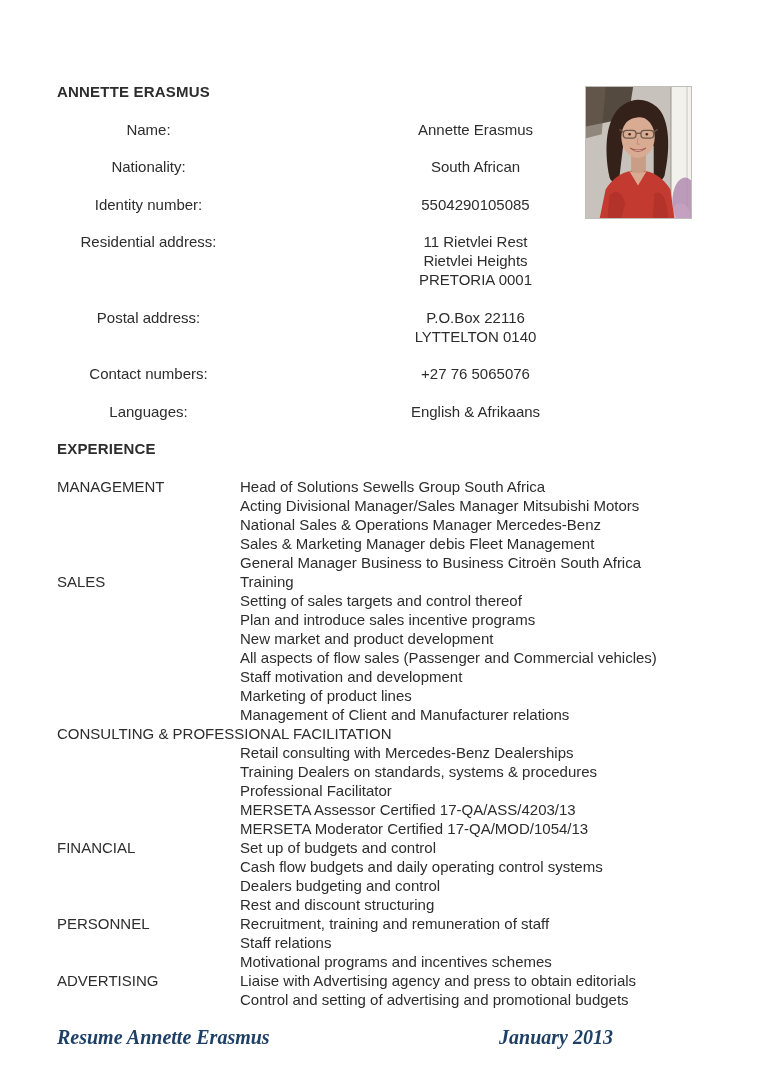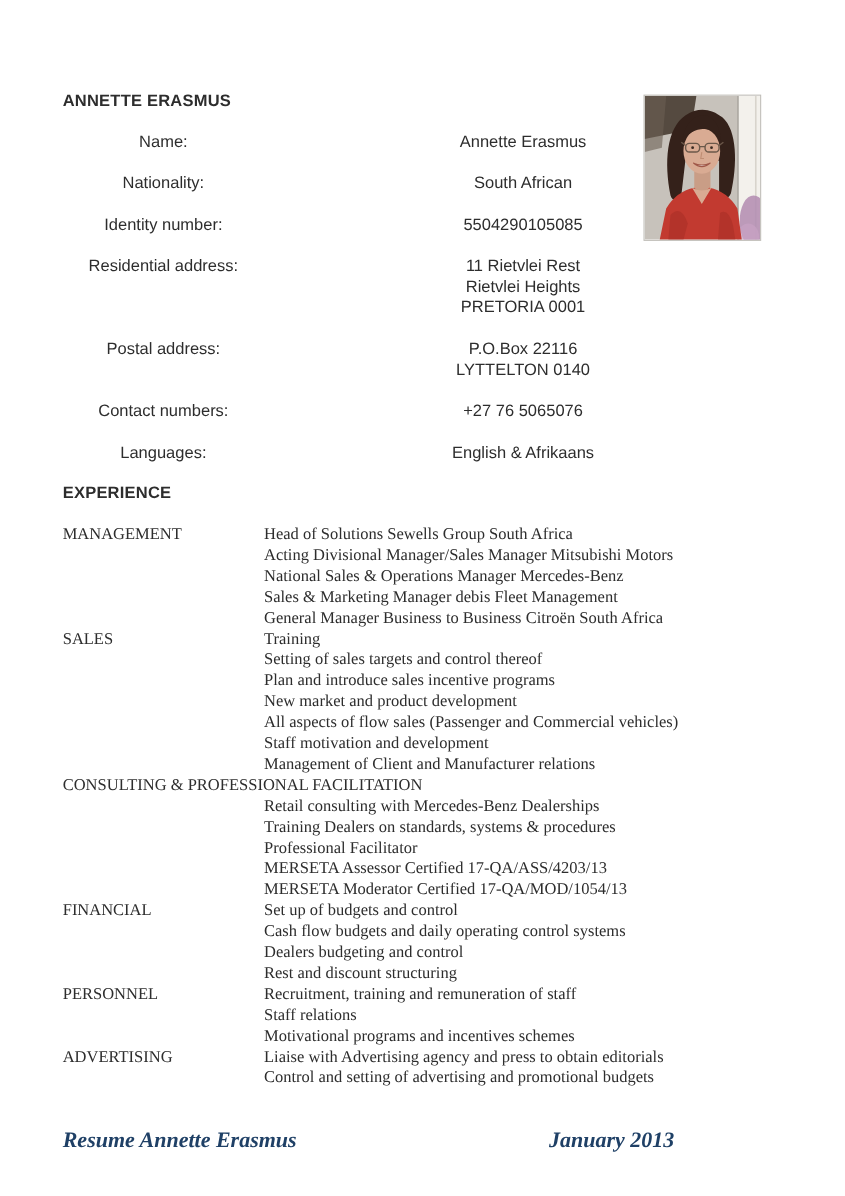--- a/index.html
+++ b/index.html
@@ -25,21 +25,21 @@
   .heading {
     font-weight: bold;
     margin-bottom: 18.5px;
     letter-spacing: 0.2px;
   }
   .row {
     display: grid;
     grid-template-columns: 183px 1fr;
   }
   #personal .row { margin-bottom: 18.5px; text-align: center; }
-  #experience-rows .row { margin-bottom: 0; font-family: Liberation Serif, serif; }
+  #experience-rows .row { margin-bottom: 0; }
   .row .label { grid-column: 1; }
   .row .values { grid-column: 2; }
   .row.full .label { grid-column: 1 / -1; }
   .row.full .values { grid-column: 2; }
   .photo {
     position: absolute;
     left: 585px;
     top: 82px;
     width: 107px;
     height: 133px;
@@ -186,20 +186,21 @@
 
   <div class="row">
     <div class="label">SALES</div>
     <div class="values">
           <div class="line">Training</div>
           <div class="line">Setting of sales targets and control thereof</div>
           <div class="line">Plan and introduce sales incentive programs</div>
           <div class="line">New market and product development</div>
           <div class="line">All aspects of flow sales (Passenger and Commercial vehicles)</div>
           <div class="line">Staff motivation and development</div>
+          <div class="line">Marketing of product lines</div>
           <div class="line">Management of Client and Manufacturer relations</div>
         </div>
   </div>
 
   <div class="row full">
     <div class="label">CONSULTING &amp; PROFESSIONAL FACILITATION</div>
     <div class="values">
           <div class="line">Retail consulting with Mercedes-Benz Dealerships</div>
           <div class="line">Training Dealers on standards, systems &amp; procedures</div>
           <div class="line">Professional Facilitator</div>

